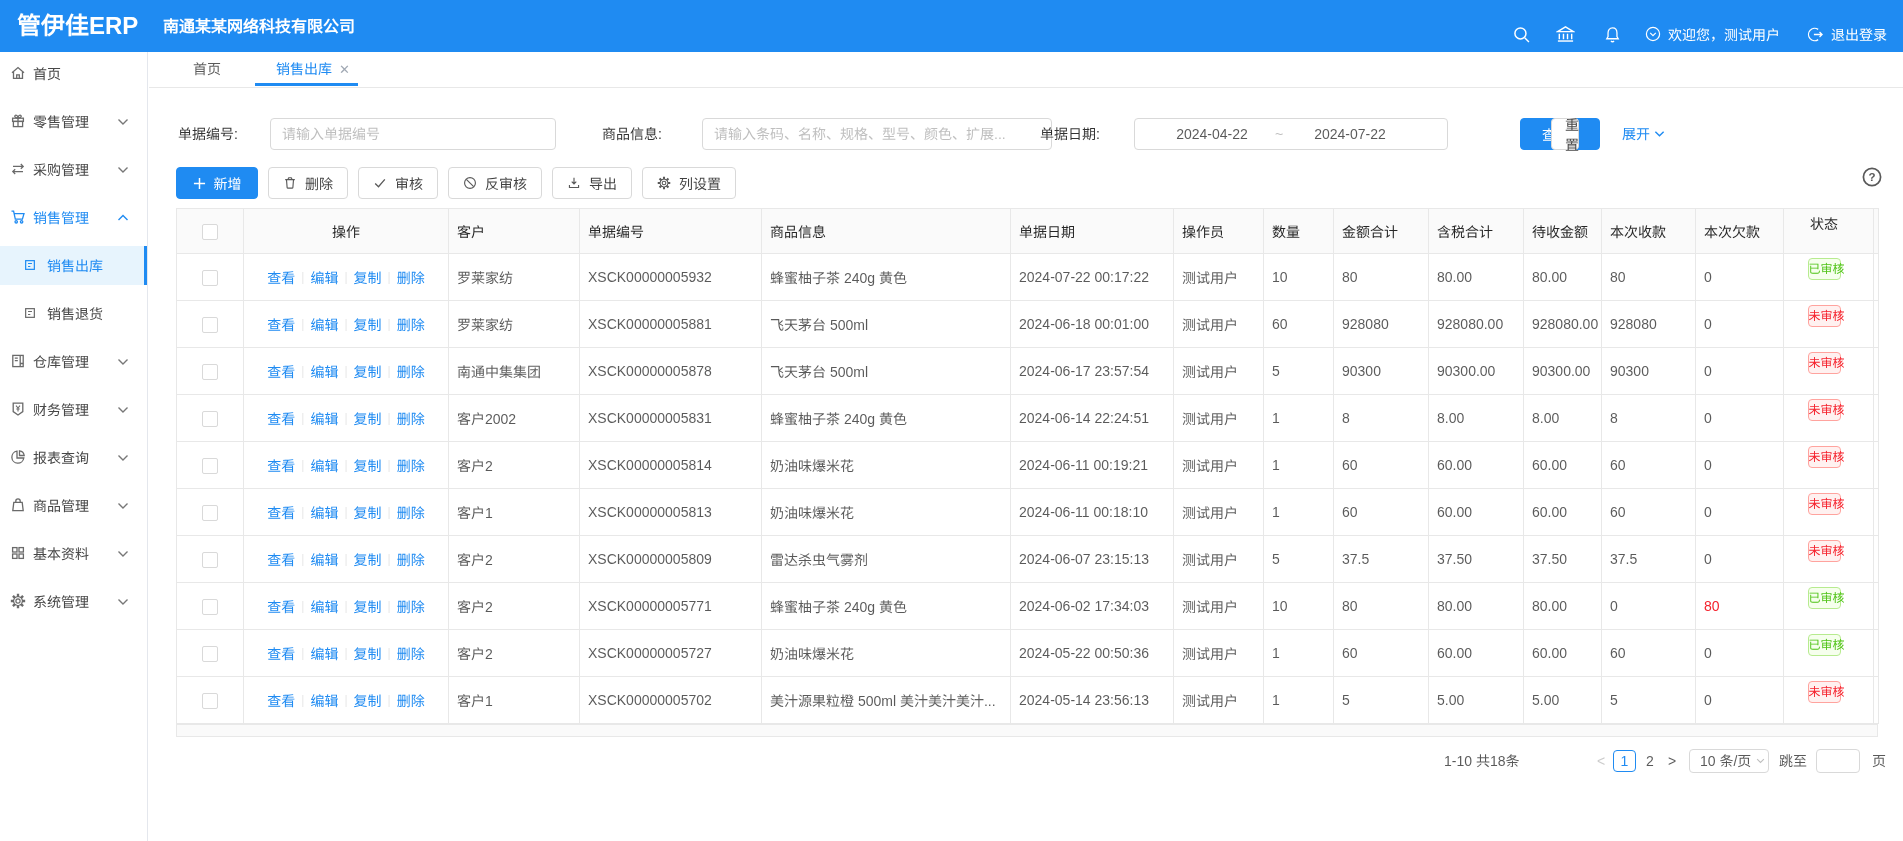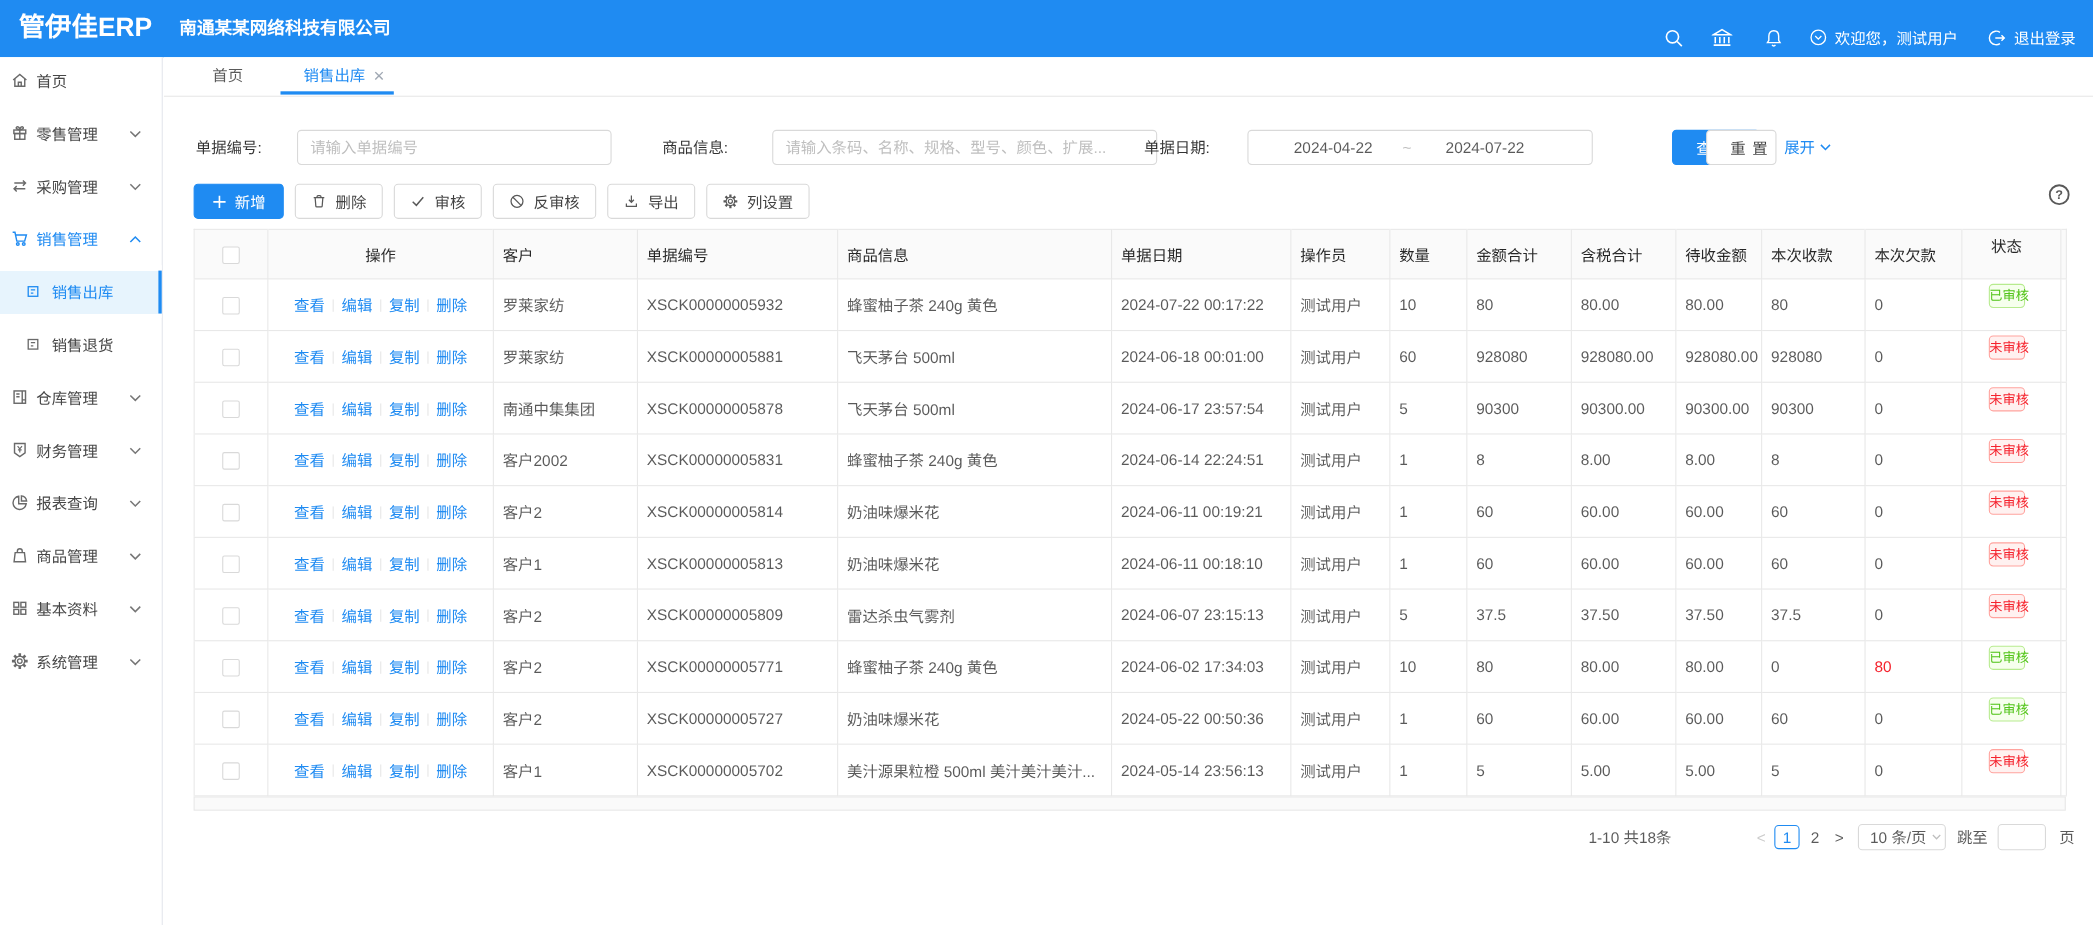--- a/index.html
+++ b/index.html
@@ -233,21 +233,21 @@
 <div class="inp" style="left:270px;top:118px;width:286px"><span class="ph">请输入单据编号</span></div>
 <div class="lbl" style="left:602px;top:118px">商品信息:</div>
 <div class="inp" style="left:702px;top:118px;width:350px"><span class="ph">请输入条码、名称、规格、型号、颜色、扩展...</span></div>
 <div class="lbl" style="left:1040px;top:118px">单据日期:</div>
 <div class="inp" style="left:1134px;top:118px;width:314px;padding:0">
   <span style="position:absolute;left:0;width:154px;text-align:center;color:rgba(0,0,0,.65)">2024-04-22</span>
   <span style="position:absolute;left:128px;width:32px;text-align:center;color:#bfbfbf">~</span>
   <span style="position:absolute;left:143px;width:144px;text-align:center;color:rgba(0,0,0,.65)">2024-07-22</span>
 </div>
 <div class="btn primary" style="left:1520px;top:118px;width:80px;letter-spacing:8px;padding-left:8px">查询</div>
-<div class="btn" style="left:1551px;top:118px;width:64px;letter-spacing:6px;padding-left:20px">重置</div>
+<div class="btn" style="left:1551px;top:118px;width:28px;letter-spacing:6px;padding-left:20px">重置</div>
 <div class="link" style="position:absolute;left:1622px;top:118px;height:32px;line-height:32px">展开 <svg width="11" height="8" viewBox="0 0 12 8" fill="none" stroke="#1f8bf2" stroke-width="1.5" style="vertical-align:1px">
       <path d="M1.5 1.5 L6 6 L10.5 1.5"></path>
     </svg></div>
 
 <div class="btn primary" style="left:176px;top:167px;width:82px">
   <svg width="13" height="13" viewBox="0 0 14 14" fill="none" stroke="#fff" stroke-width="1.6">
       <path d="M7 1 V13 M1 7 H13"></path>
     </svg>新增</div>
 <div class="btn" style="left:268px;top:167px;width:80px">
   <svg width="14" height="14" viewBox="0 0 16 16" fill="none" stroke="#595959" stroke-width="1.3">

